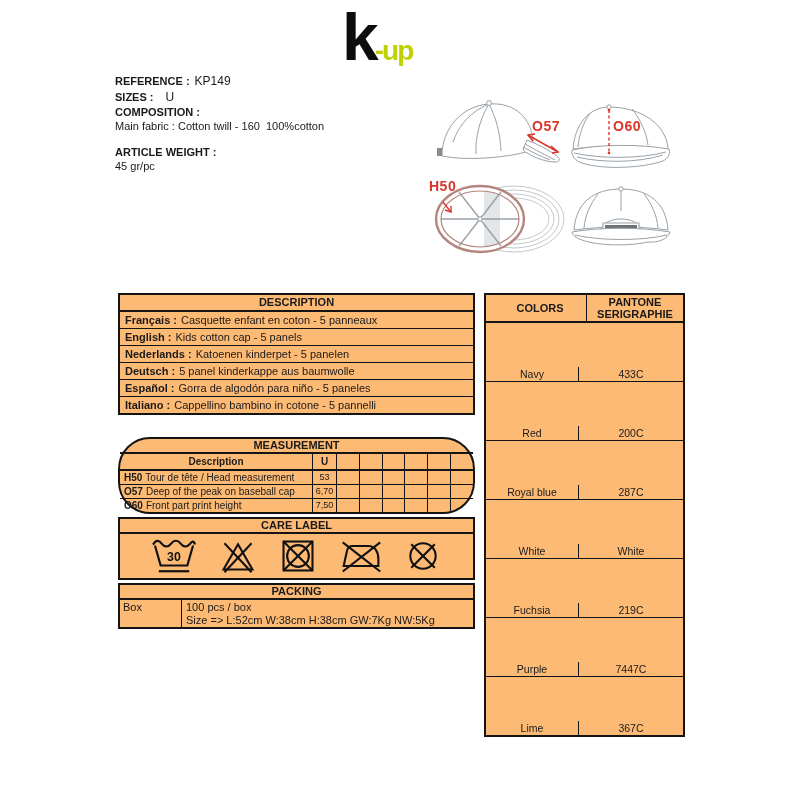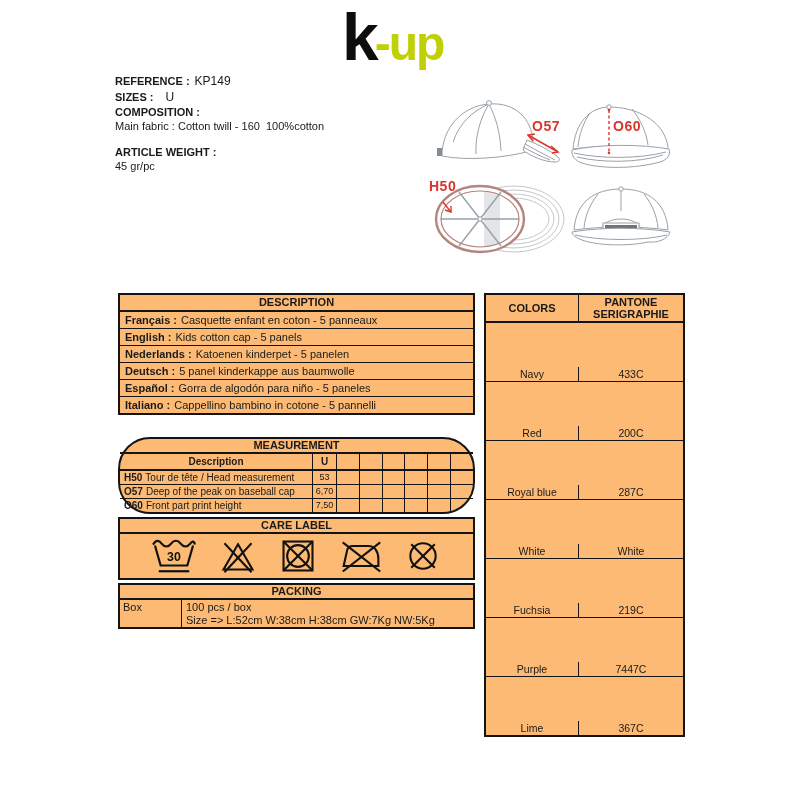--- a/index.html
+++ b/index.html
@@ -2,21 +2,21 @@
 <html><head>
 <meta charset="utf-8">
 <style>
   html,body{margin:0;padding:0;background:#fff;}
   .page{position:relative;width:800px;height:800px;background:#fff;overflow:hidden;
         font-family:"Liberation Sans","DejaVu Sans",sans-serif;color:#1a1a1a;}
 
   
   .logo{position:absolute;left:342px;top:4px;display:flex;align-items:baseline;line-height:1;}
   .logo-k{font-size:66px;font-weight:bold;color:#0d0d0d;letter-spacing:-4px;}
-  .logo-up{font-size:48px;font-weight:bold;color:#bfd105;letter-spacing:-2px;}
+  .logo-up{font-size:28px;font-weight:bold;color:#bfd105;letter-spacing:-2px;}
 
   
   .info{position:absolute;left:115px;top:72px;width:300px;font-size:11px;}
   .info .line{position:absolute;left:0;white-space:nowrap;}
   .b{font-weight:bold;}
   .val{font-size:12px;margin-left:5px;}
   .il1{top:2px}.il2{top:18px}.il3{top:34px}.il4{top:48px}.il5{top:74px}.il6{top:88px}
 
   
   .cap-svg{position:absolute;}
@@ -33,21 +33,21 @@
   .desc{left:118px;top:293px;width:357px;}
   .desc .t-title{height:15px;line-height:15px;}
   .d-row{height:16px;line-height:16px;border-bottom:1px solid #141414;padding-left:5px;
          font-size:11px;white-space:nowrap;overflow:hidden;}
   .d-row:last-child{border-bottom:none;}
   .d-lang{font-weight:bold;margin-right:4px;}
 
   
   .colors{left:484px;top:293px;width:201px;}
   .c-head{display:flex;border-bottom:2px solid #141414;font-weight:bold;font-size:11px;text-align:center;}
-  .c-head-colors{width:92px;display:flex;align-items:center;justify-content:center;}
+  .c-head-colors{width:92px;display:flex;align-items:center;justify-content:center;padding-left:8px;}
   .c-head-pant{flex:1;border-left:1px solid #141414;line-height:12px;padding:1px 0;}
   .c-head-pant span{display:block;}
   .c-row{display:flex;height:14px;line-height:14px;border-bottom:1px solid #141414;
          font-size:10.5px;text-align:center;margin-top:44px;}
   .c-row:last-child{border-bottom:none;}
   .c-name{width:92px;}
   .c-pant{flex:1;border-left:1px solid #141414;}
 
   
   .meas{left:118px;top:437px;width:357px;border-radius:32px;}

